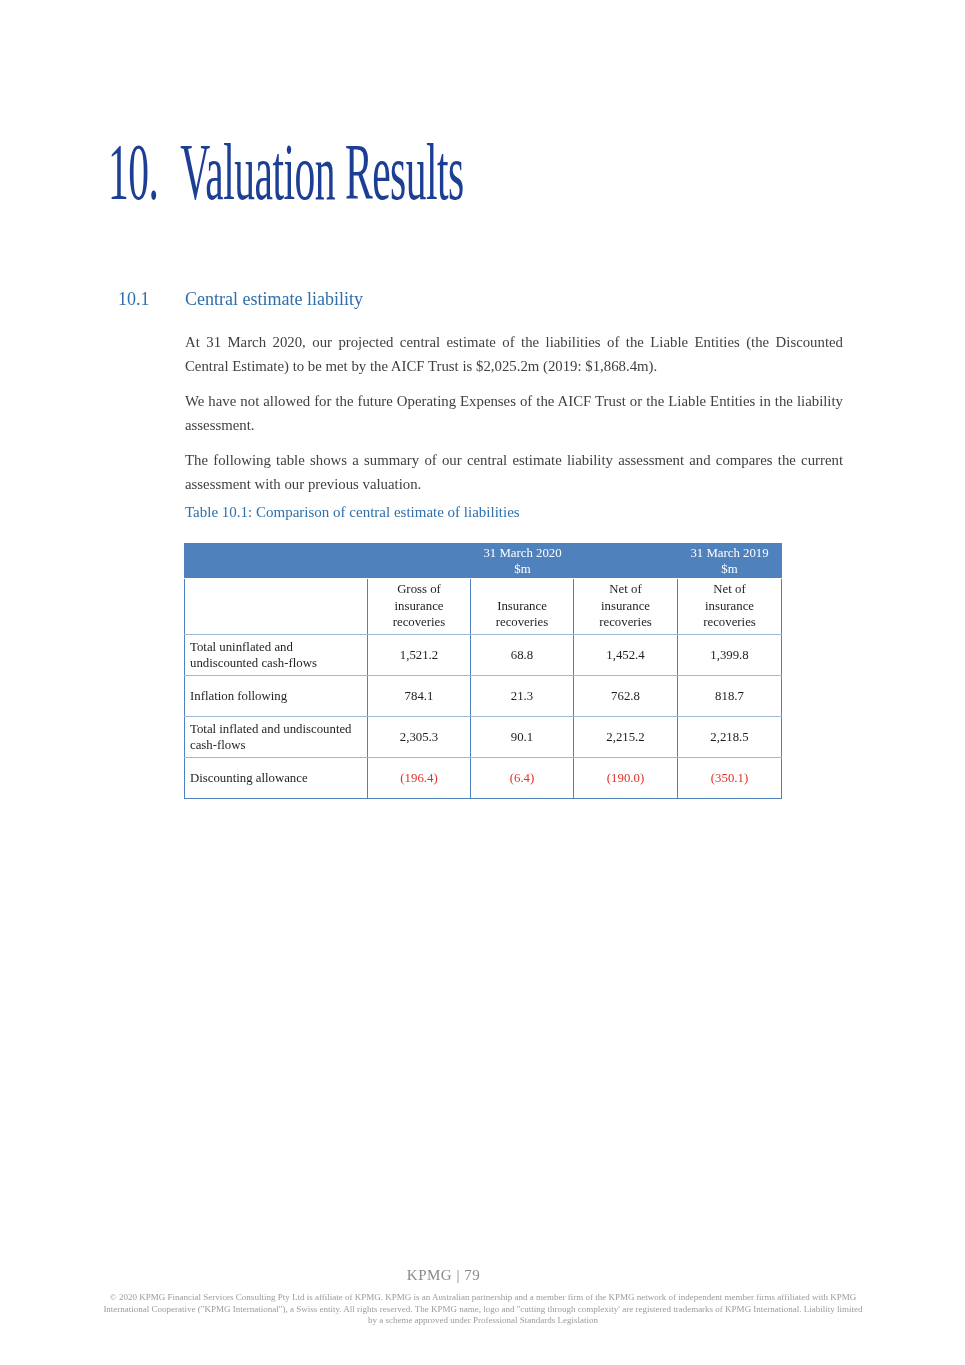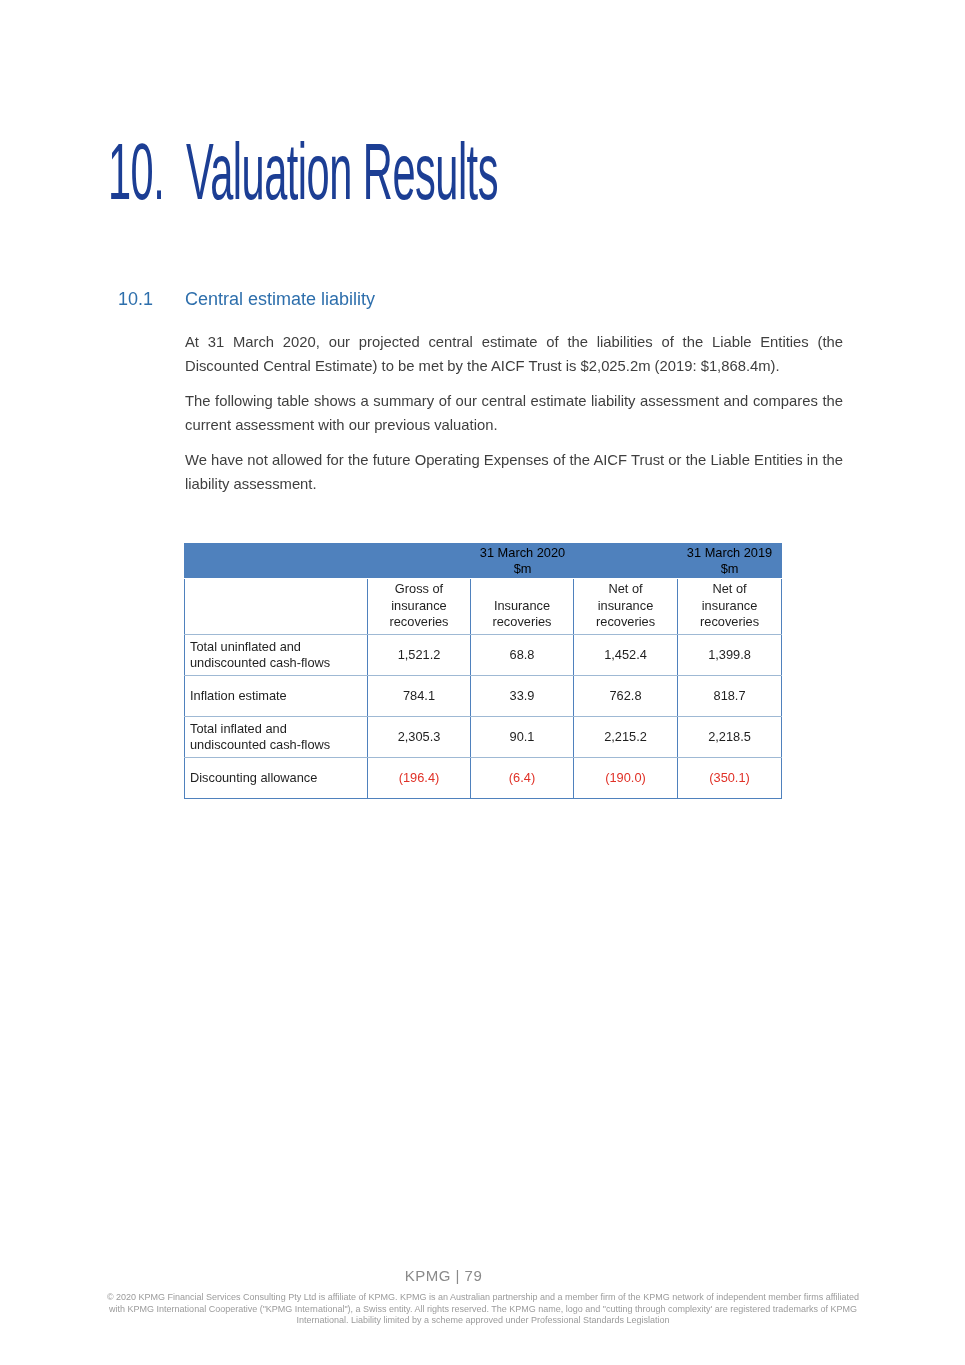--- a/index.html
+++ b/index.html
@@ -8,21 +8,21 @@
     --hdr-blue:#4f81bd;
     --border-v:#4f81bd;
     --border-h:#9fb9d4;
     --neg-red:#e03127;
     --body-text:#3f3f3f;
     --footer-gray:#9b9b9b;
   }
   html,body{margin:0;padding:0;background:#ffffff;}
   .sheet{
     position:relative;width:887px;height:1365px;background:#ffffff;overflow:hidden;
-    font-family:Liberation Sans, sans-serif;color:var(--body-text);border-radius:17px;
+    font-family:Liberation Serif, serif;color:var(--body-text);border-radius:17px;
   }
   
   .chapter-title{
     position:absolute;left:108px;top:132px;display:flex;white-space:nowrap;
     color:var(--title-blue);font-size:80px;line-height:80px;letter-spacing:-1px;
     transform:scaleX(0.52);transform-origin:0 0;font-weight:400;
   }
   .chapter-title .num{margin-right:42px;}
   
   .section-head{position:absolute;top:288px;left:118px;width:740px;color:var(--heading-blue);
@@ -32,21 +32,21 @@
   
   .body-copy{position:absolute;left:185px;top:330px;width:666px;}
   .body-copy p{margin:0 8px 11px 0;font-size:14.8px;line-height:24px;text-align:justify;color:var(--body-text);}
   .table-caption{position:absolute;left:185px;top:504px;font-size:15px;color:var(--heading-blue);}
   
   .tbl-wrap{position:absolute;left:184px;top:543px;}
   table{border-collapse:collapse;table-layout:fixed;width:597px;font-size:12.8px;color:#1f1f1f;}
   th,td{padding:2px 4px;border-right:1px solid var(--border-v);border-bottom:1px solid var(--border-h);}
   th:first-child,td:first-child{border-left:1px solid var(--border-v);}
   .r-blue th,.r-blue td{
-    background:var(--hdr-blue);color:#000000;font-weight:400;
+    background:var(--hdr-blue);color:#ffffff;font-weight:400;
     line-height:16px;border-right:1px solid var(--hdr-blue);border-bottom:1px solid #ffffff;
     border-top:1px solid var(--hdr-blue);height:32px;padding:1px 0;
   }
   .r-blue th:first-child,.r-blue td:first-child{border-left:1px solid var(--hdr-blue);}
   .r-sub th{height:49px;vertical-align:bottom;text-align:center;font-weight:400;line-height:16.5px;padding:2px 12px 3px;margin-top:19px;}
   tbody td{height:36px;vertical-align:middle;line-height:16px;}
   tbody td.lbl{text-align:left;padding-left:5px;padding-right:8px;margin-top:23px;}
   tbody td.val{text-align:center;}
   tbody tr:last-child td{border-bottom:1px solid var(--border-v);}
   td.neg,th.neg{color:var(--neg-red);}
@@ -66,24 +66,25 @@
     <span>Valuation Results</span>
   </div>
 
   <div class="section-head">
     <span class="sec-num">10.1</span>
     <span class="sec-title">Central estimate liability</span>
   </div>
 
   <div class="body-copy">
     <p>At 31 March 2020, our projected central estimate of the liabilities of the Liable Entities (the Discounted Central Estimate) to be met by the AICF Trust is $2,025.2m (2019: $1,868.4m).</p>
+    <p>We have not allowed for the future Operating Expenses of the AICF Trust or the Liable Entities in the liability assessment.</p>
     <p>The following table shows a summary of our central estimate liability assessment and compares the current assessment with our previous valuation.</p>
-    <p>We have not allowed for the future Operating Expenses of the AICF Trust or the Liable Entities in the liability assessment.</p>
   </div>
 
+  <div class="table-caption">Table 10.1: Comparison of central estimate of liabilities</div>
 
   <div class="tbl-wrap">
     <table>
       <colgroup>
         <col style="width:183px">
           <col style="width:103px">
           <col style="width:103px">
           <col style="width:104px">
           <col style="width:104px">
       </colgroup>
@@ -109,23 +110,23 @@
       </thead>
       <tbody>
         <tr>
           <td class="lbl">Total uninflated and undiscounted cash-flows</td>
           <td class="val">1,521.2</td>
           <td class="val">68.8</td>
           <td class="val">1,452.4</td>
           <td class="val">1,399.8</td>
         </tr>
         <tr>
-          <td class="lbl">Inflation estimate</td>
+          <td class="lbl">Inflation following</td>
           <td class="val">784.1</td>
-          <td class="val">33.9</td>
+          <td class="val">21.3</td>
           <td class="val">762.8</td>
           <td class="val">818.7</td>
         </tr>
         <tr>
           <td class="lbl">Total inflated and undiscounted cash-flows</td>
           <td class="val">2,305.3</td>
           <td class="val">90.1</td>
           <td class="val">2,215.2</td>
           <td class="val">2,218.5</td>
         </tr>

